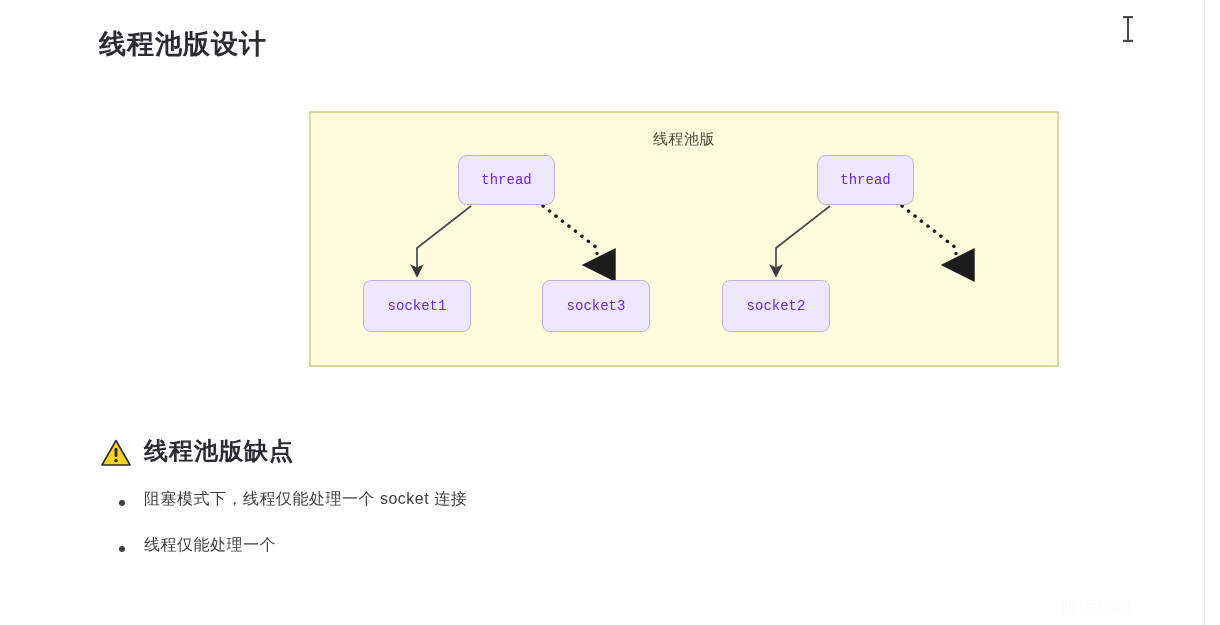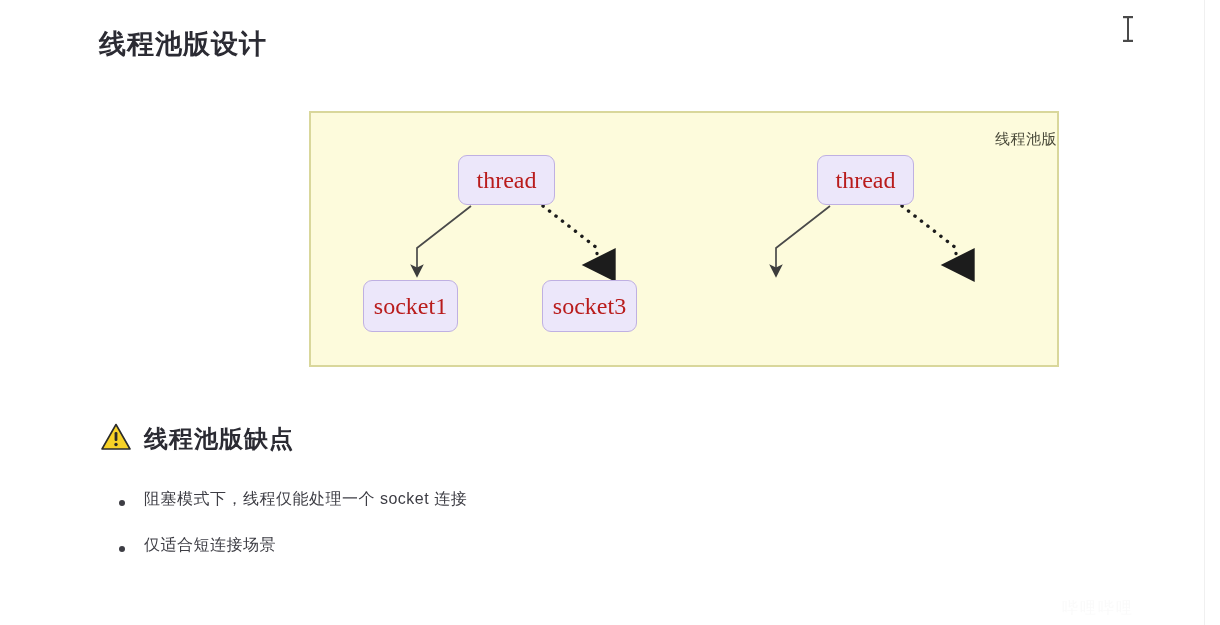--- a/index.html
+++ b/index.html
@@ -47,21 +47,21 @@
     height: 256px;
     background: #fdfbdc;
     border: 2px solid #d9d79b;
     box-sizing: border-box;
   }
   .diagram-title {
     position: absolute;
     left: 0;
     right: 0;
     top: 17px;
-    text-align: right;
+    text-align: center;
     font-size: 15px;
     color: #4a4a3a;
     letter-spacing: 0.5px;
   }
 
   
   .connectors {
     position: absolute;
     left: 0; top: 0;
     width: 750px;
@@ -71,43 +71,43 @@
 
   
   .node {
     position: absolute;
     background: #ece7fa;
     border: 1.6px solid #bfb0e2;
     border-radius: 9px;
     display: flex;
     align-items: center;
     justify-content: center;
-    color: #b91c1c;
-    font-size: 24px;
+    color: #6d28d9;
+    font-size: 14px;
     box-sizing: border-box;
-    font-family: Liberation Serif, serif;
+    font-family: Liberation Mono, monospace;
   }
   .node.thread { width: 97px;  height: 50px; }
-  .node.sock   { width: 95px; height: 52px; }
+  .node.sock   { width: 108px; height: 52px; border-radius: 8px; }
 
   
   .n-thread-1 { left: 147px; top: 42px; }
   .n-thread-2 { left: 506px; top: 42px; }
   .n-socket1  { left: 52px;  top: 167px; }
   .n-socket3  { left: 231px; top: 167px; }
   .n-socket2  { left: 411px; top: 167px; }
   .n-socket4  { left: 590px; top: 167px; }
 
   
   .warn-heading {
     position: absolute;
     left: 101px;
-    top: 423px;
+    top: 435px;
     display: flex;
-    align-items: flex-start;
+    align-items: flex-end;
     gap: 13px;
   }
   .warn-icon {
     width: 30px;
     height: 28px;
     display: block;
   }
   .warn-text {
     font-size: 24px;
     font-weight: bold;
@@ -197,35 +197,36 @@
     </svg>
 
     <div class="node thread n-thread-1">thread</div>
 
     <div class="node thread n-thread-2">thread</div>
 
     <div class="node sock n-socket1">socket1</div>
 
     <div class="node sock n-socket3">socket3</div>
 
+    <div class="node sock n-socket2">socket2</div>
 
   </div>
 
   <div class="warn-heading">
     <svg class="warn-icon" viewBox="0 0 30 28">
       <path d="M15 1.5 L29 26 L1 26 Z" fill="#f7d227" stroke="#2b2b2b" stroke-width="1.6" stroke-linejoin="round"></path>
       <rect x="13.6" y="9" width="2.8" height="9" rx="1.2" fill="#2b2b2b"></rect>
       <circle cx="15" cy="21.5" r="1.7" fill="#2b2b2b"></circle>
     </svg>
     <span class="warn-text">线程池版缺点</span>
   </div>
 
   <ul class="bullets">
     <li>阻塞模式下，线程仅能处理一个 socket 连接</li>
-    <li>仅适合短连接场景</li>
+    <li>线程仅能处理一个</li>
   </ul>
 
 </div>
 
 <div class="watermark">哔哩哔哩</div>
 
 <svg class="text-cursor" viewBox="0 0 16 30">
   <rect x="7" y="3" width="2" height="24" fill="#4a4a4a"></rect>
   <rect x="3" y="2" width="10" height="2.2" fill="#4a4a4a"></rect>
   <rect x="3" y="25.8" width="10" height="2.2" fill="#4a4a4a"></rect>

